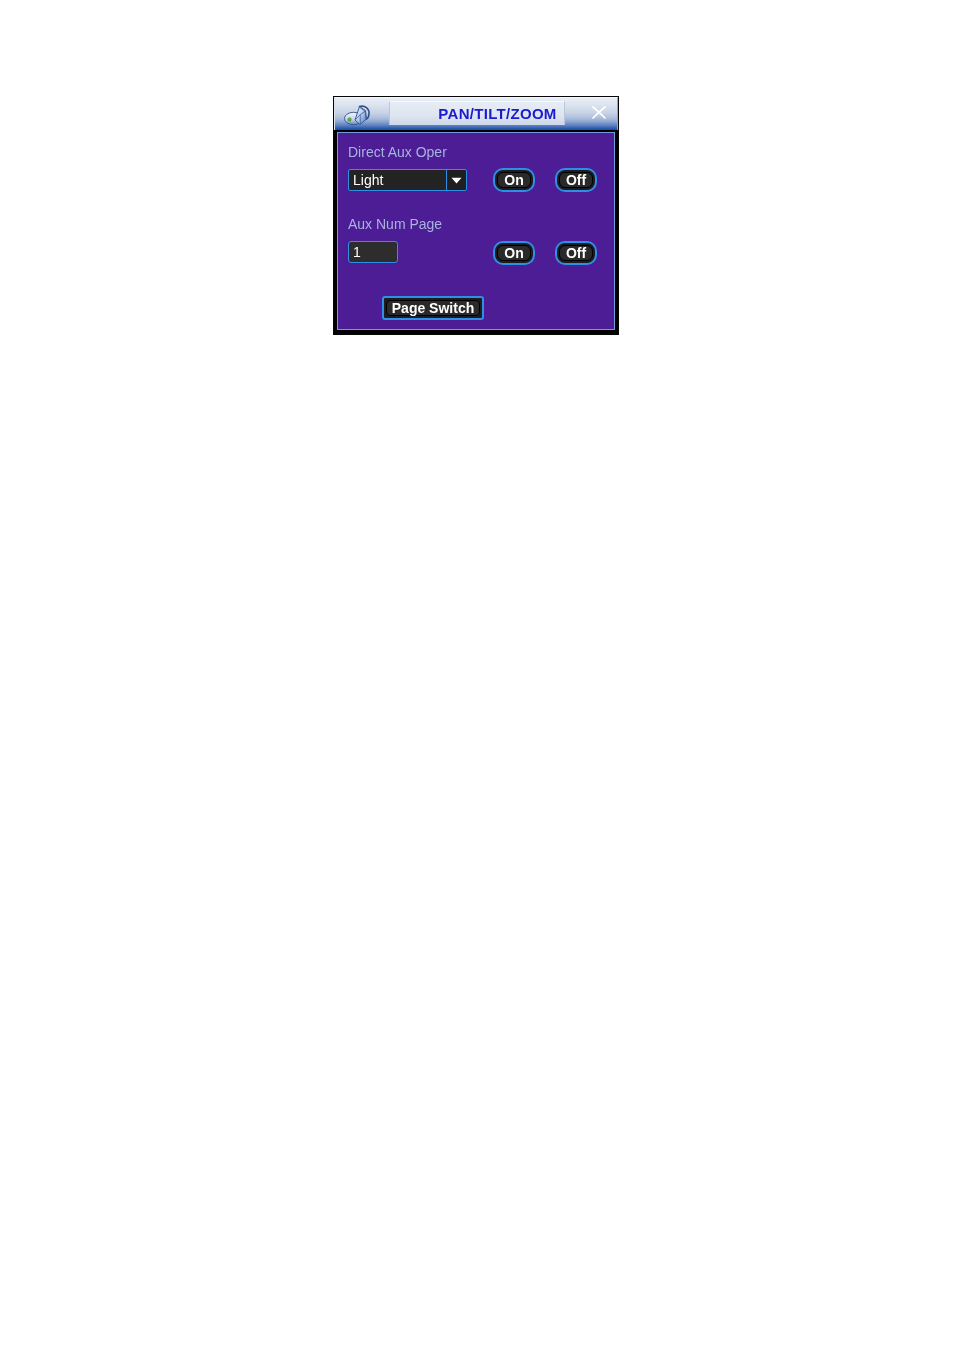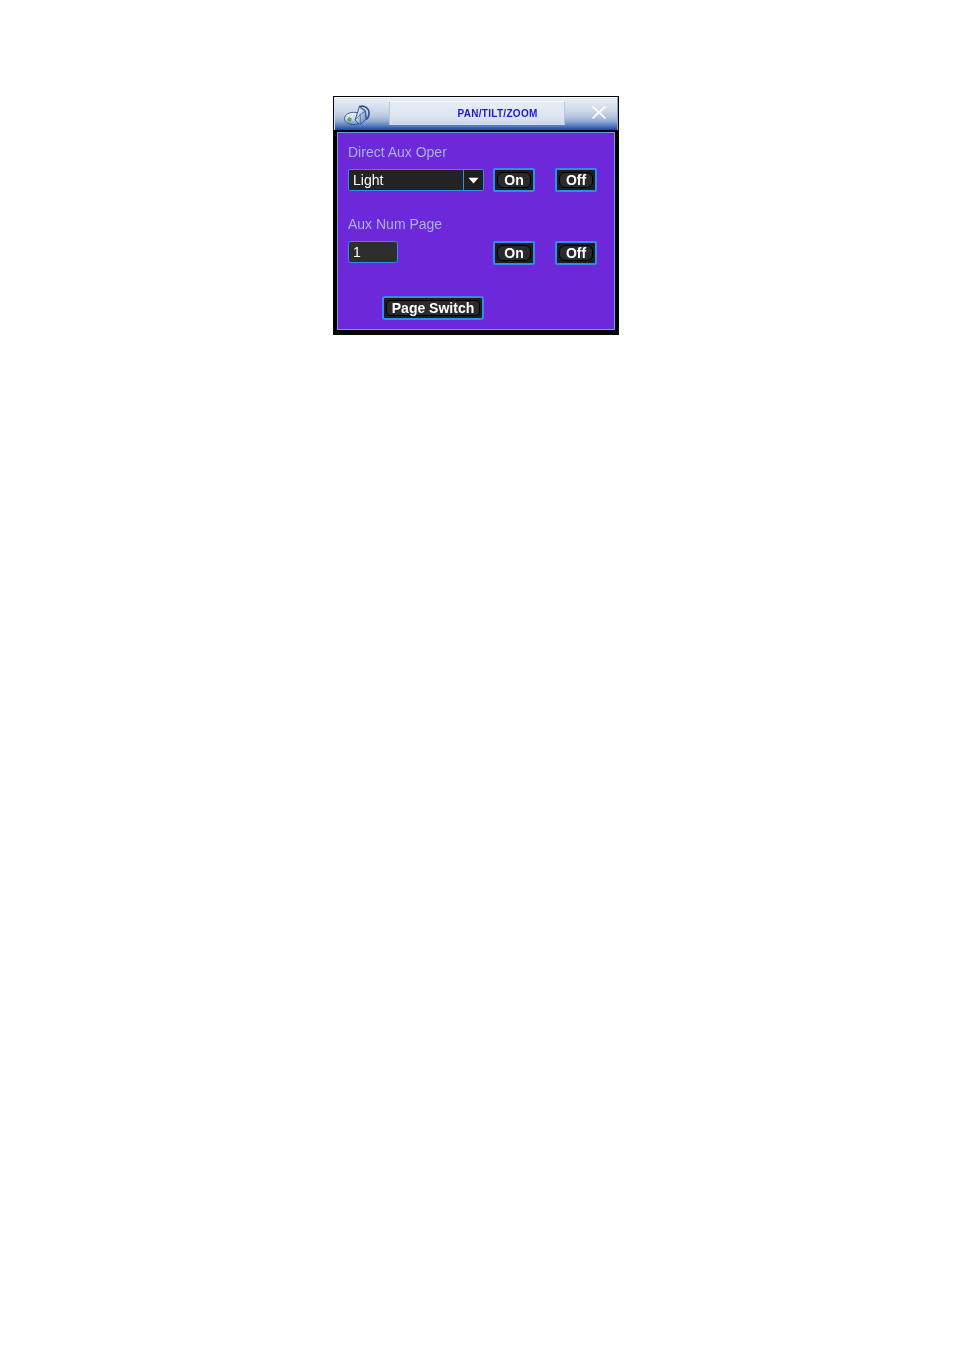--- a/index.html
+++ b/index.html
@@ -67,21 +67,21 @@
     background: linear-gradient(to bottom, #e7ecf5 0%, #dfe6f1 55%, #ccd7e9 100%);
     border-left: 1px solid #b9c6dd;
     border-right: 1px solid #b9c6dd;
     border-top: 1px solid #f6f8fc;
     display: flex;
     align-items: center;
     justify-content: center;
   }
   #title-text {
     color: #1a1ad0;
-    font-size: 10px;
+    font-size: 15px;
     font-weight: bold;
     letter-spacing: 0.3px;
     white-space: nowrap;
     line-height: 1;
     padding-left: 41px;
   }
 
   #close-button {
     position: absolute;
     right: 8px;
@@ -92,41 +92,41 @@
   }
   #close-button svg { display: block; }
 
   
   #panel-body {
     position: absolute;
     left: 3px;
     top: 35px;
     right: 3px;
     bottom: 4px;
-    background: #6d28d9;
+    background: #4c1d95;
     border: 1px solid #6f9ddb;
     box-sizing: border-box;
   }
 
   .field-label {
     position: absolute;
     color: #a7b4dd;
     font-size: 14px;
     white-space: nowrap;
     line-height: 1;
   }
   #label-direct-aux { left: 10px; top: 12px; }
   #label-aux-num    { left: 10px; top: 84px; }
 
   
   #aux-select {
     position: absolute;
     left: 10px;
     top: 36px;
-    width: 136px;
+    width: 119px;
     height: 22px;
     box-sizing: border-box;
     border: 1px solid #2f8fe8;
     border-radius: 2px;
     background: #232323;
     display: flex;
     align-items: center;
     cursor: pointer;
     overflow: hidden;
   }
@@ -170,21 +170,21 @@
     font-size: 14px;
     padding-left: 4px;
     line-height: 1;
   }
 
   
   .pill-btn {
     position: absolute;
     box-sizing: border-box;
     border: 2px solid #2f8fe8;
-    border-radius: 2px;
+    border-radius: 10px;
     background: #1d1d1d;
     display: flex;
     align-items: center;
     justify-content: center;
     cursor: pointer;
   }
   .pill-btn .pill-inner {
     width: calc(100% - 4px);
     height: calc(100% - 4px);
     box-sizing: border-box;

